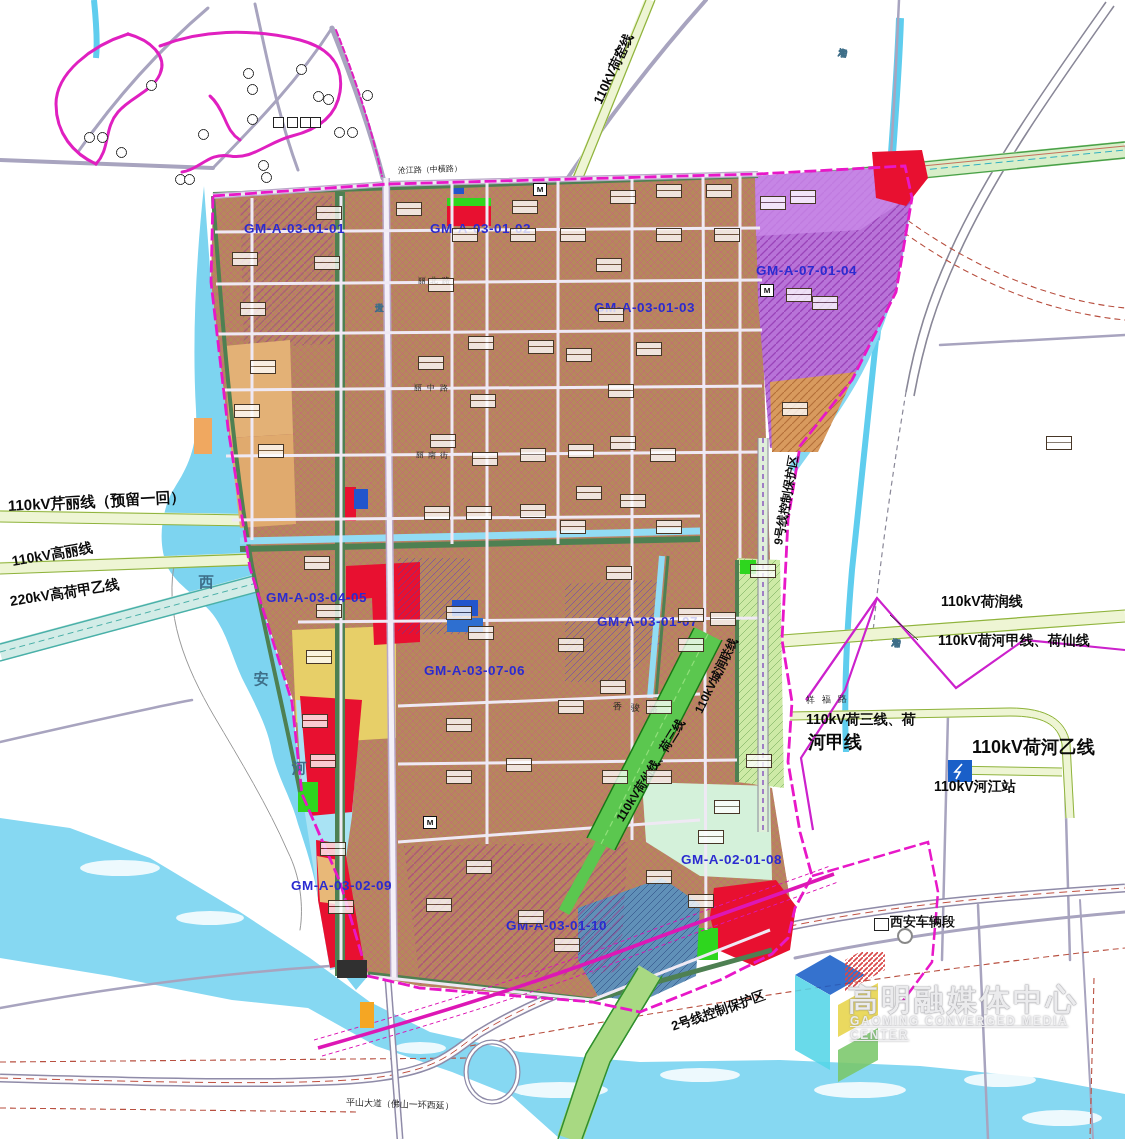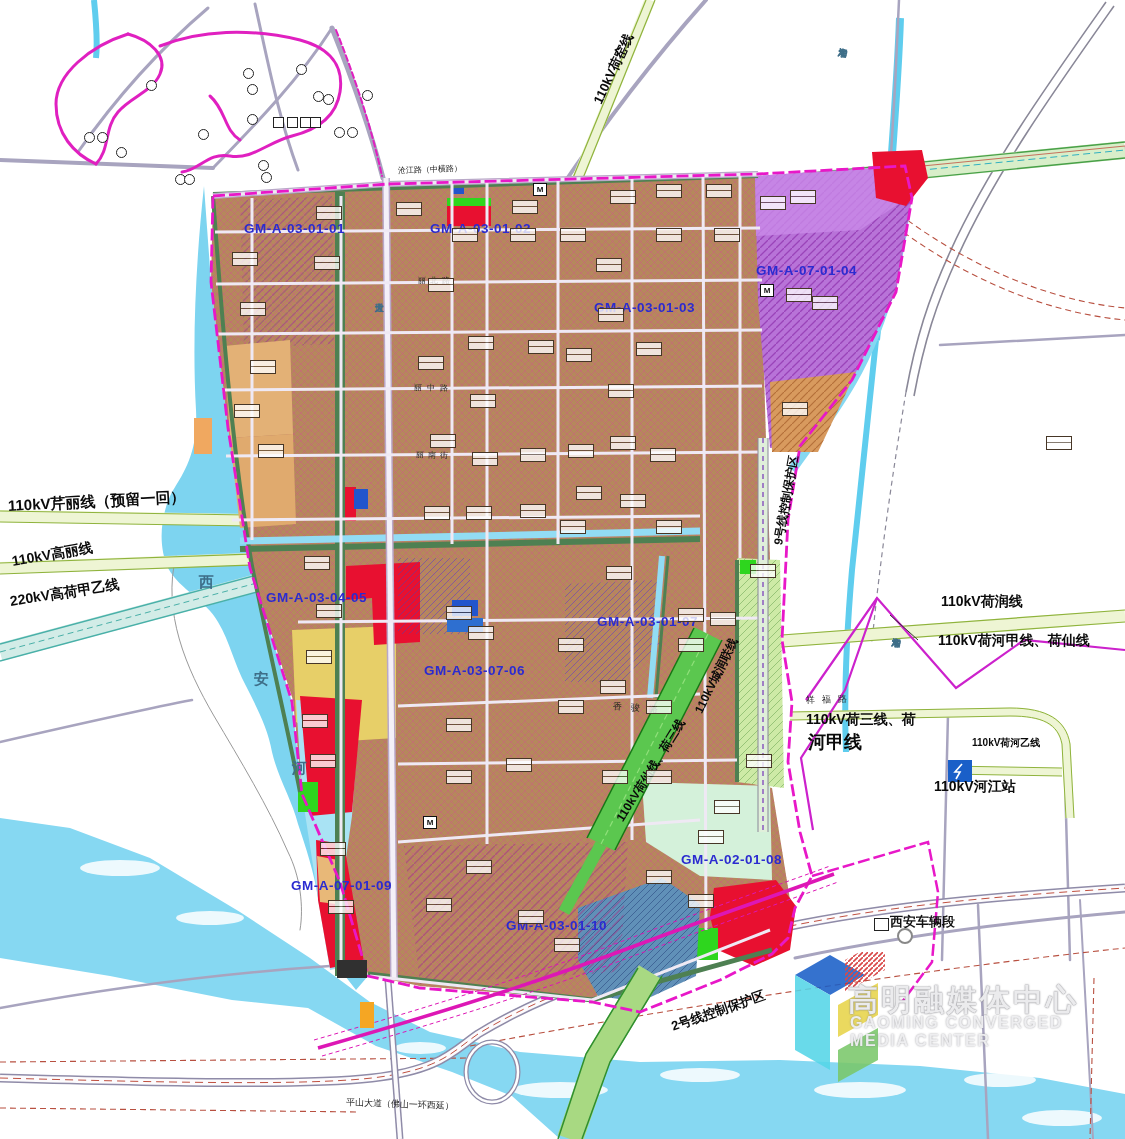--- a/index.html
+++ b/index.html
@@ -14,22 +14,22 @@
   .block-box{position:absolute;width:24px;height:12px;border:1px solid #463626;
      background:linear-gradient(to bottom, rgba(255,255,255,.78) 44%, rgba(70,54,38,.65) 44%, rgba(70,54,38,.65) 54%, rgba(255,255,255,.78) 54%);}
   .park-icon{position:absolute;width:9px;height:9px;border:1.3px solid #222;border-radius:50%;background:#fff;}
   .park-sq{position:absolute;width:9px;height:9px;border:1.3px solid #222;background:#fff;}
   .m-icon{position:absolute;width:12px;height:11px;border:1.5px solid #111;background:#fff;color:#111;
      font-size:8px;font-weight:bold;text-align:center;line-height:11px;}
   .depot-icon{position:absolute;width:13px;height:11px;border:1.4px solid #222;background:#fff;}
   #watermark{position:absolute;left:758px;top:952px;width:360px;}
   .wm-zh{position:absolute;left:90px;top:28px;font-size:30px;font-weight:bold;letter-spacing:3px;
      color:rgba(240,240,242,.95);text-shadow:0 0 2px rgba(130,130,135,.75), 0 0 1px rgba(120,120,125,.9);}
-  .wm-en{position:absolute;left:92px;top:62px;font-size:16px;font-weight:bold;letter-spacing:1.6px;
-     color:rgba(240,240,242,.95);text-shadow:0 0 2px rgba(130,130,135,.8);}
+  .wm-en{position:absolute;left:92px;top:62px;font-size:12px;font-weight:bold;letter-spacing:1.6px;
+     color:rgba(240,240,242,.95);text-shadow:0 0 2px rgba(130,130,135,.8);text-decoration:underline;}
 </style>
 </head>
 <body>
 
 <div id="stage">
 
 <svg id="map-svg" width="1125" height="1139" viewBox="0 0 1125 1139" xmlns="http://www.w3.org/2000/svg">
   <defs>
     <pattern id="xhatch" width="7" height="7" patternUnits="userSpaceOnUse">
       <path d="M0,7 L7,0 M0,0 L7,7" stroke="rgba(218,70,150,0.38)" stroke-width="0.9"></path>
@@ -291,31 +291,31 @@
 </div>
 
 <div class="lbl parcel" style="left: 244px; top: 221px;">GM-A-03-01-01</div>
     <div class="lbl parcel" style="left: 430px; top: 221px;">GM-A-03-01-02</div>
     <div class="lbl parcel" style="left: 594px; top: 300px;">GM-A-03-01-03</div>
     <div class="lbl parcel" style="left: 756px; top: 263px;">GM-A-07-01-04</div>
     <div class="lbl parcel" style="left: 266px; top: 590px;">GM-A-03-04-05</div>
     <div class="lbl parcel" style="left: 424px; top: 663px;">GM-A-03-07-06</div>
     <div class="lbl parcel" style="left: 597px; top: 614px;">GM-A-03-01-07</div>
     <div class="lbl parcel" style="left: 681px; top: 852px;">GM-A-02-01-08</div>
-    <div class="lbl parcel" style="left: 291px; top: 878px;">GM-A-07-01-09</div>
+    <div class="lbl parcel" style="left: 291px; top: 878px;">GM-A-03-02-09</div>
     <div class="lbl parcel" style="left: 485px; top: 918px; padding-left: 21px;">GM-A-03-01-10</div>
     <div class="lbl power" style="left: 8px; top: 497px; font-size: 15px; transform: rotate(-3deg);">110kV芹丽线（预留一回）</div>
     <div class="lbl power" style="left: 12px; top: 553px; font-size: 14px; transform: rotate(-10deg);">110kV高丽线</div>
     <div class="lbl power" style="left: 10px; top: 593px; font-size: 14px; transform: rotate(-9deg);">220kV高荷甲乙线</div>
     <div class="lbl power" style="left: 598px; top: 96px; font-size: 13px; transform: rotate(-65deg);">110kV荷窑线</div>
     <div class="lbl power" style="left: 941px; top: 593px; font-size: 14px;">110kV荷润线</div>
     <div class="lbl power" style="left: 938px; top: 632px; font-size: 14px;">110kV荷河甲线、荷仙线</div>
     <div class="lbl power" style="left: 806px; top: 711px; font-size: 14px;">110kV荷三线、荷</div>
     <div class="lbl power" style="left: 808px; top: 732px; font-size: 18px;">河甲线</div>
-    <div class="lbl power" style="left: 972px; top: 737px; font-size: 10px;">110kV荷河乙线</div>
+    <div class="lbl power" style="left: 972px; top: 737px; font-size: 18px;">110kV荷河乙线</div>
     <div class="lbl power" style="left: 934px; top: 778px; font-size: 14px;">110kV河江站</div>
     <div class="lbl power" style="left: 620px; top: 814px; font-size: 12px; transform: rotate(-58deg);">110kV荷仙线、荷三线</div>
     <div class="lbl power" style="left: 699px; top: 706px; font-size: 12px; transform: rotate(-64deg);">110kV城润联线</div>
     <div class="lbl power" style="left: 779px; top: 538px; font-size: 12px; transform: rotate(-80deg);">9号线控制保护区</div>
     <div class="lbl power" style="left: 672px; top: 1020px; font-size: 13px; transform: rotate(-19deg);">2号线控制保护区</div>
     <div class="lbl road" style="left: 398px; top: 166px; font-size: 8px; transform: rotate(-2deg);">沧江路（中横路）</div>
     <div class="lbl road" style="left: 418px; top: 276px; font-size: 8px; letter-spacing: 4px;">丽北路</div>
     <div class="lbl road" style="left: 414px; top: 383px; font-size: 8px; transform: rotate(1deg); letter-spacing: 5px;">丽中路</div>
     <div class="lbl road" style="left: 416px; top: 450px; font-size: 8px; transform: rotate(2deg); letter-spacing: 4px;">丽南街</div>
     <div class="lbl road" style="left: 613px; top: 701px; font-size: 9px; transform: rotate(4deg); letter-spacing: 9px;">香骏路</div>

